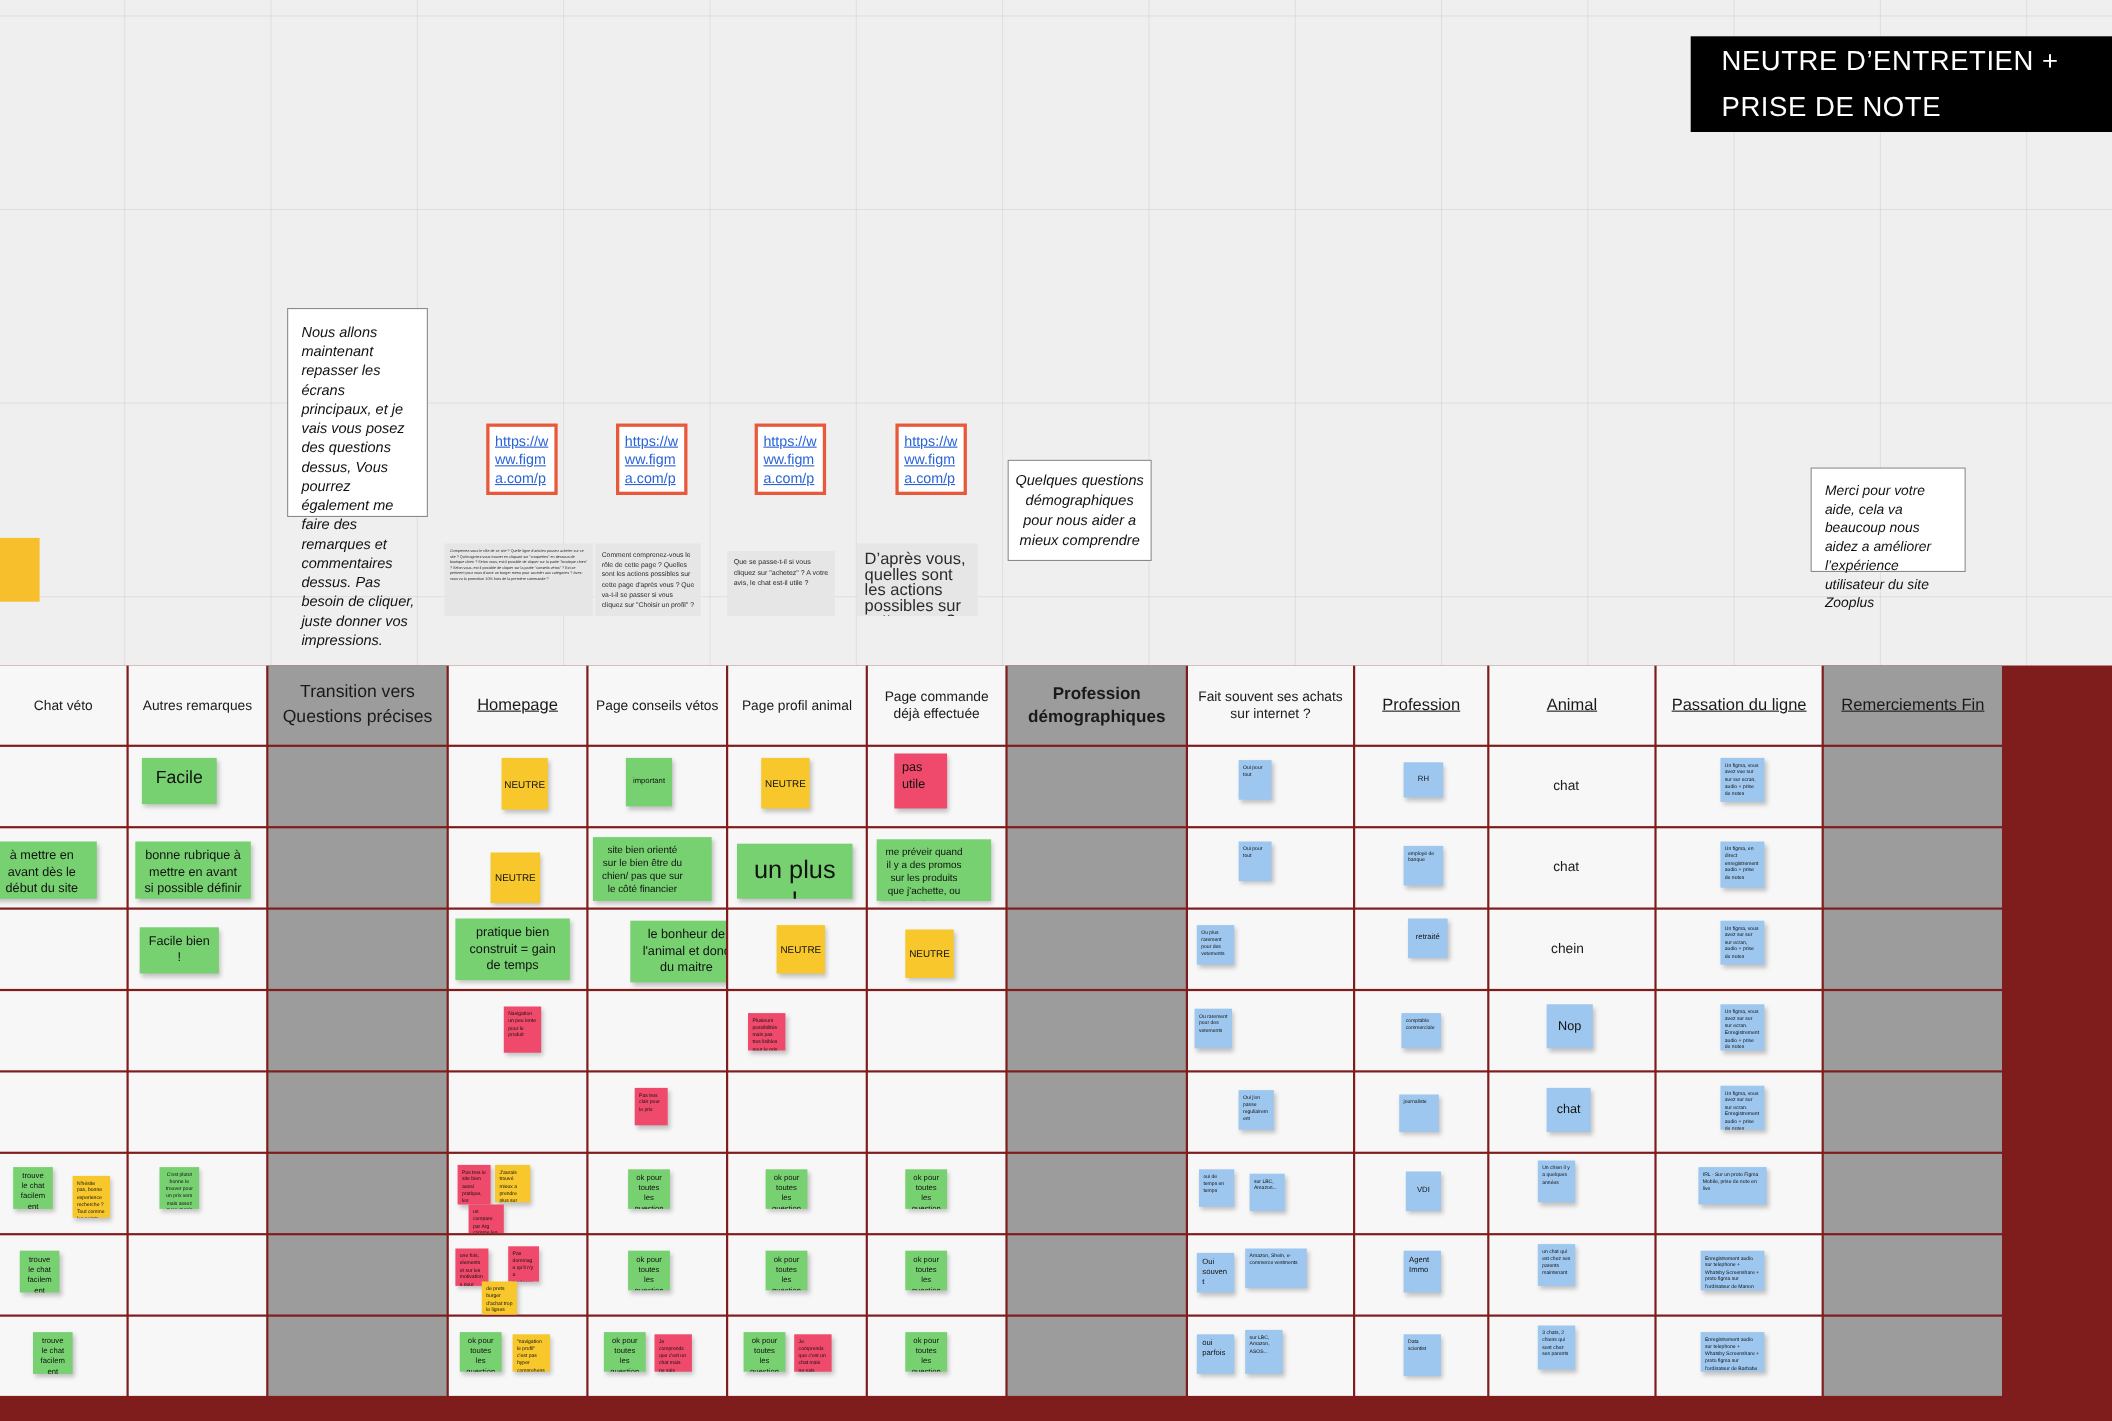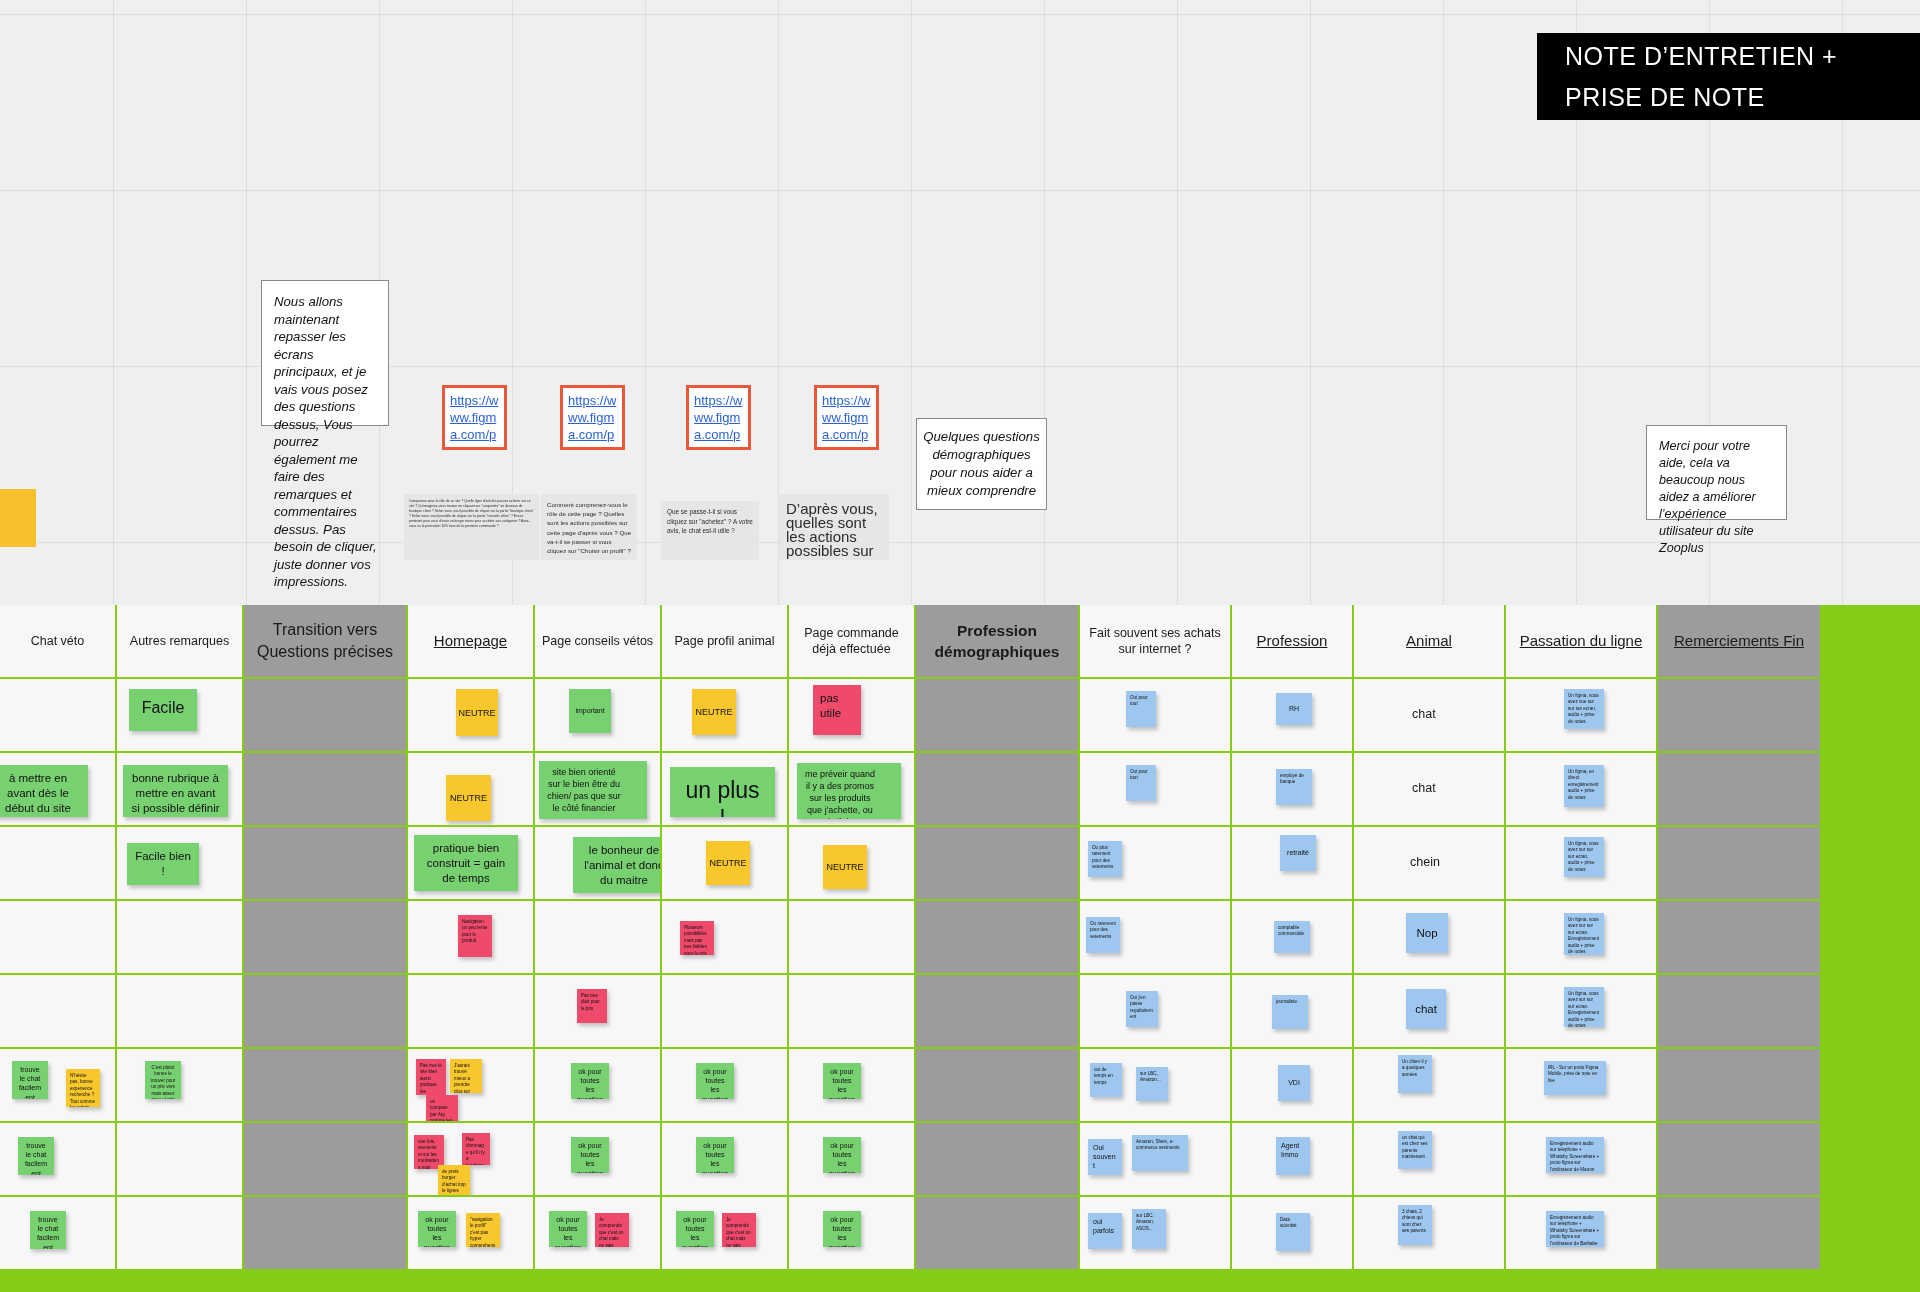--- a/index.html
+++ b/index.html
@@ -27,21 +27,21 @@
     padding-left:28px;box-sizing:border-box;
     letter-spacing:.5px;
   }
   #title-banner .ln{font-size:25px;line-height:41px;font-weight:400;}
 
   
   .wcard{
     position:absolute;background:#fff;border:1.5px solid #8a8a8a;
     box-sizing:border-box;font-style:italic;color:#111;
   }
-  #intro-card{left:261px;top:280px;width:128px;height:146px;padding:12px 10px 0 12px;
+  #intro-card{left:261px;top:280px;width:128px;height:190px;padding:12px 10px 0 12px;
     font-size:13.2px;line-height:17.5px;}
   #demo-card{left:916px;top:418px;width:131px;height:92px;
     display:flex;align-items:center;justify-content:center;text-align:center;
     font-size:13.2px;line-height:18px;padding:0 6px;}
   #thanks-card{left:1646px;top:425px;width:141px;height:95px;padding:12px 10px 0 12px;
     font-size:12.6px;line-height:17px;}
 
   
   .link-box{
     position:absolute;top:385px;width:65px;height:65px;
@@ -68,21 +68,21 @@
 
   
   #stray-yellow{position:absolute;left:0;top:489px;width:36px;height:58px;background:#f7bf2b;}
 
   
   #board{
     position:absolute;left:0;top:605px;width:1920px;height:687px;
     display:grid;
     grid-template-columns:115px 125px 162px 125px 125px 125px 125px 162px 150px 120px 150px 150px 162px;
     grid-auto-rows:72px;
-    background:#84cc16;
+    background:#7f1d1d;
     gap:2px;
   }
   #board .cell{background:#f7f7f7;position:relative;overflow:hidden;}
   #board .cell.shaded{background:#9c9c9c;}
   #board .hdr{
     display:flex;align-items:center;justify-content:center;text-align:center;
     padding:0 5px;box-sizing:border-box;color:#1a1a1a;height:72px;
   }
   .hdr .h-sm{font-size:12.5px;line-height:16px;}
   .hdr .h-md{font-size:15px;line-height:20px;text-decoration:underline;}
@@ -109,21 +109,21 @@
   .plain{position:absolute;font-size:12.5px;color:#1a1a1a;}
 </style>
 </head>
 <body>
 
 <div id="canvas-grid"></div>
 
 <div id="stray-yellow"></div>
 
 <div id="title-banner">
-  <span class="ln">NOTE D’ENTRETIEN +</span>
+  <span class="ln">NEUTRE D’ENTRETIEN +</span>
   <span class="ln">PRISE DE NOTE</span>
 </div>
 
 <div class="wcard" id="intro-card">Nous allons maintenant repasser les écrans principaux, et je vais vous posez des questions dessus, Vous pourrez également me faire des remarques et commentaires dessus. Pas besoin de cliquer, juste donner vos impressions.</div>
 <div class="wcard" id="demo-card">Quelques questions démographiques pour nous aider a mieux comprendre</div>
 <div class="wcard" id="thanks-card">Merci pour votre aide, cela va beaucoup nous aidez a améliorer l’expérience utilisateur du site Zooplus</div>
 
 <div class="link-box" id="lb0" style="left:442px">
   <a href="#">https://www.figma.com/prot</a>
   </div>

